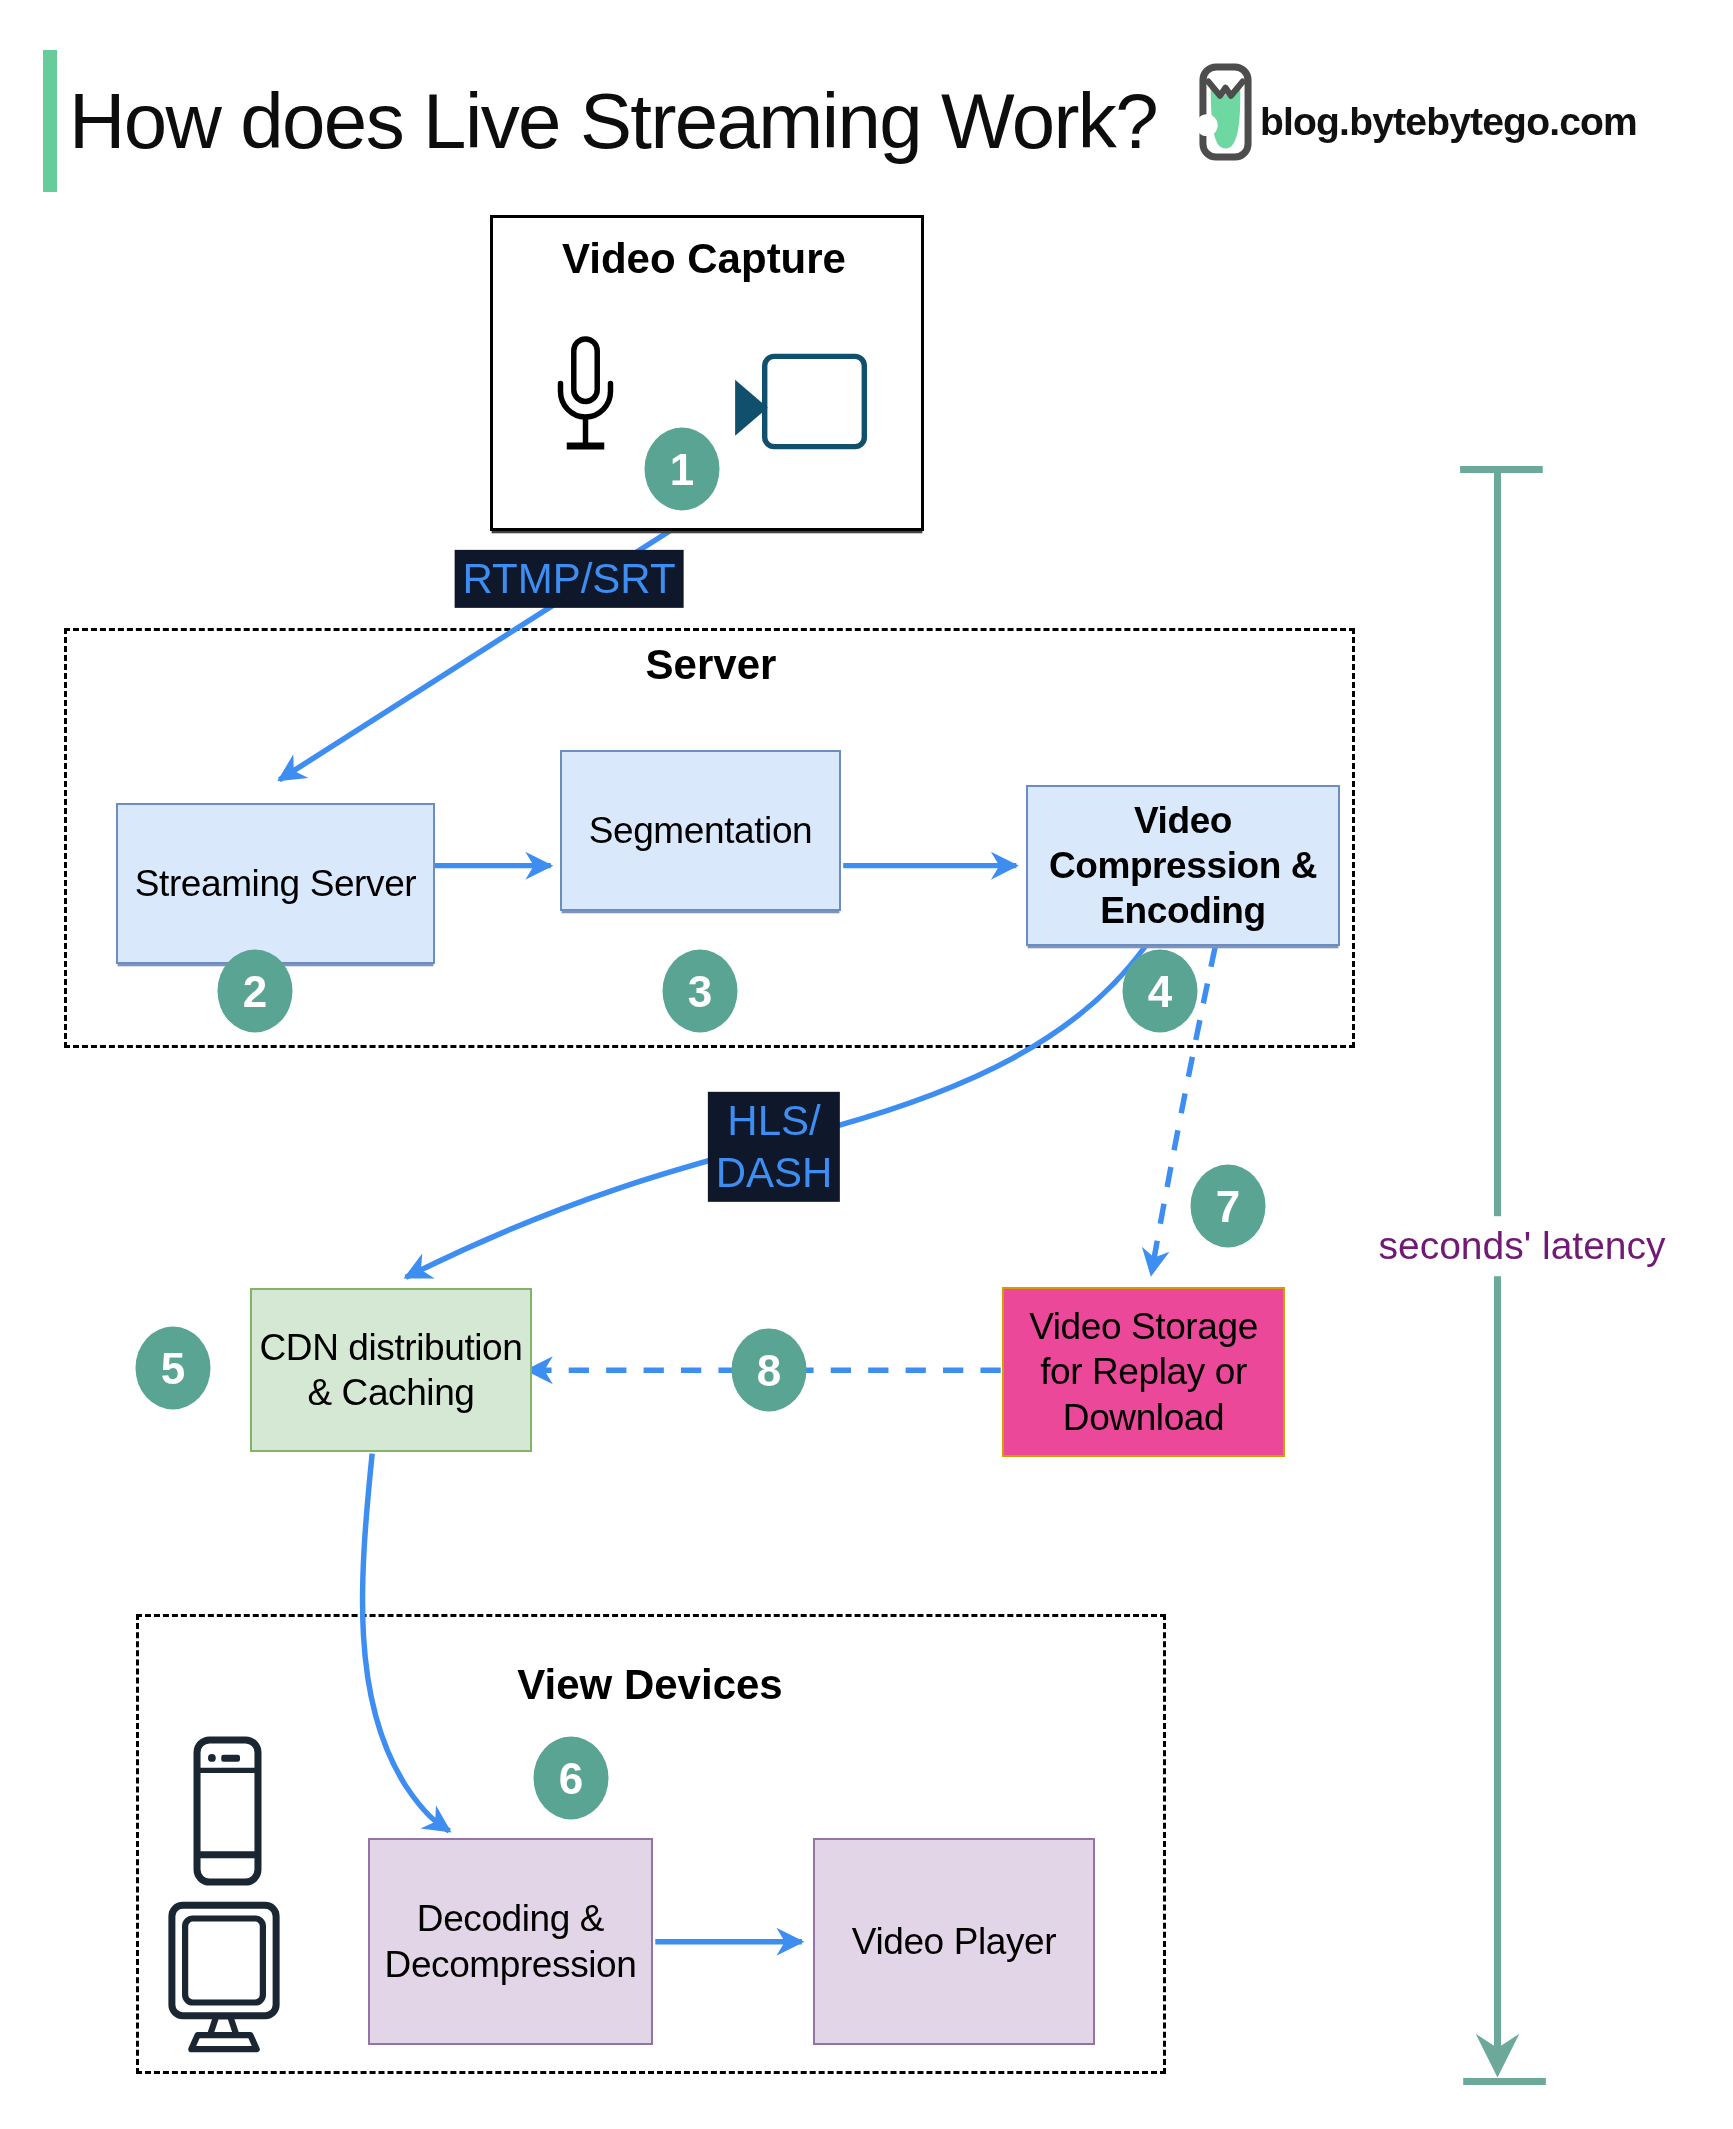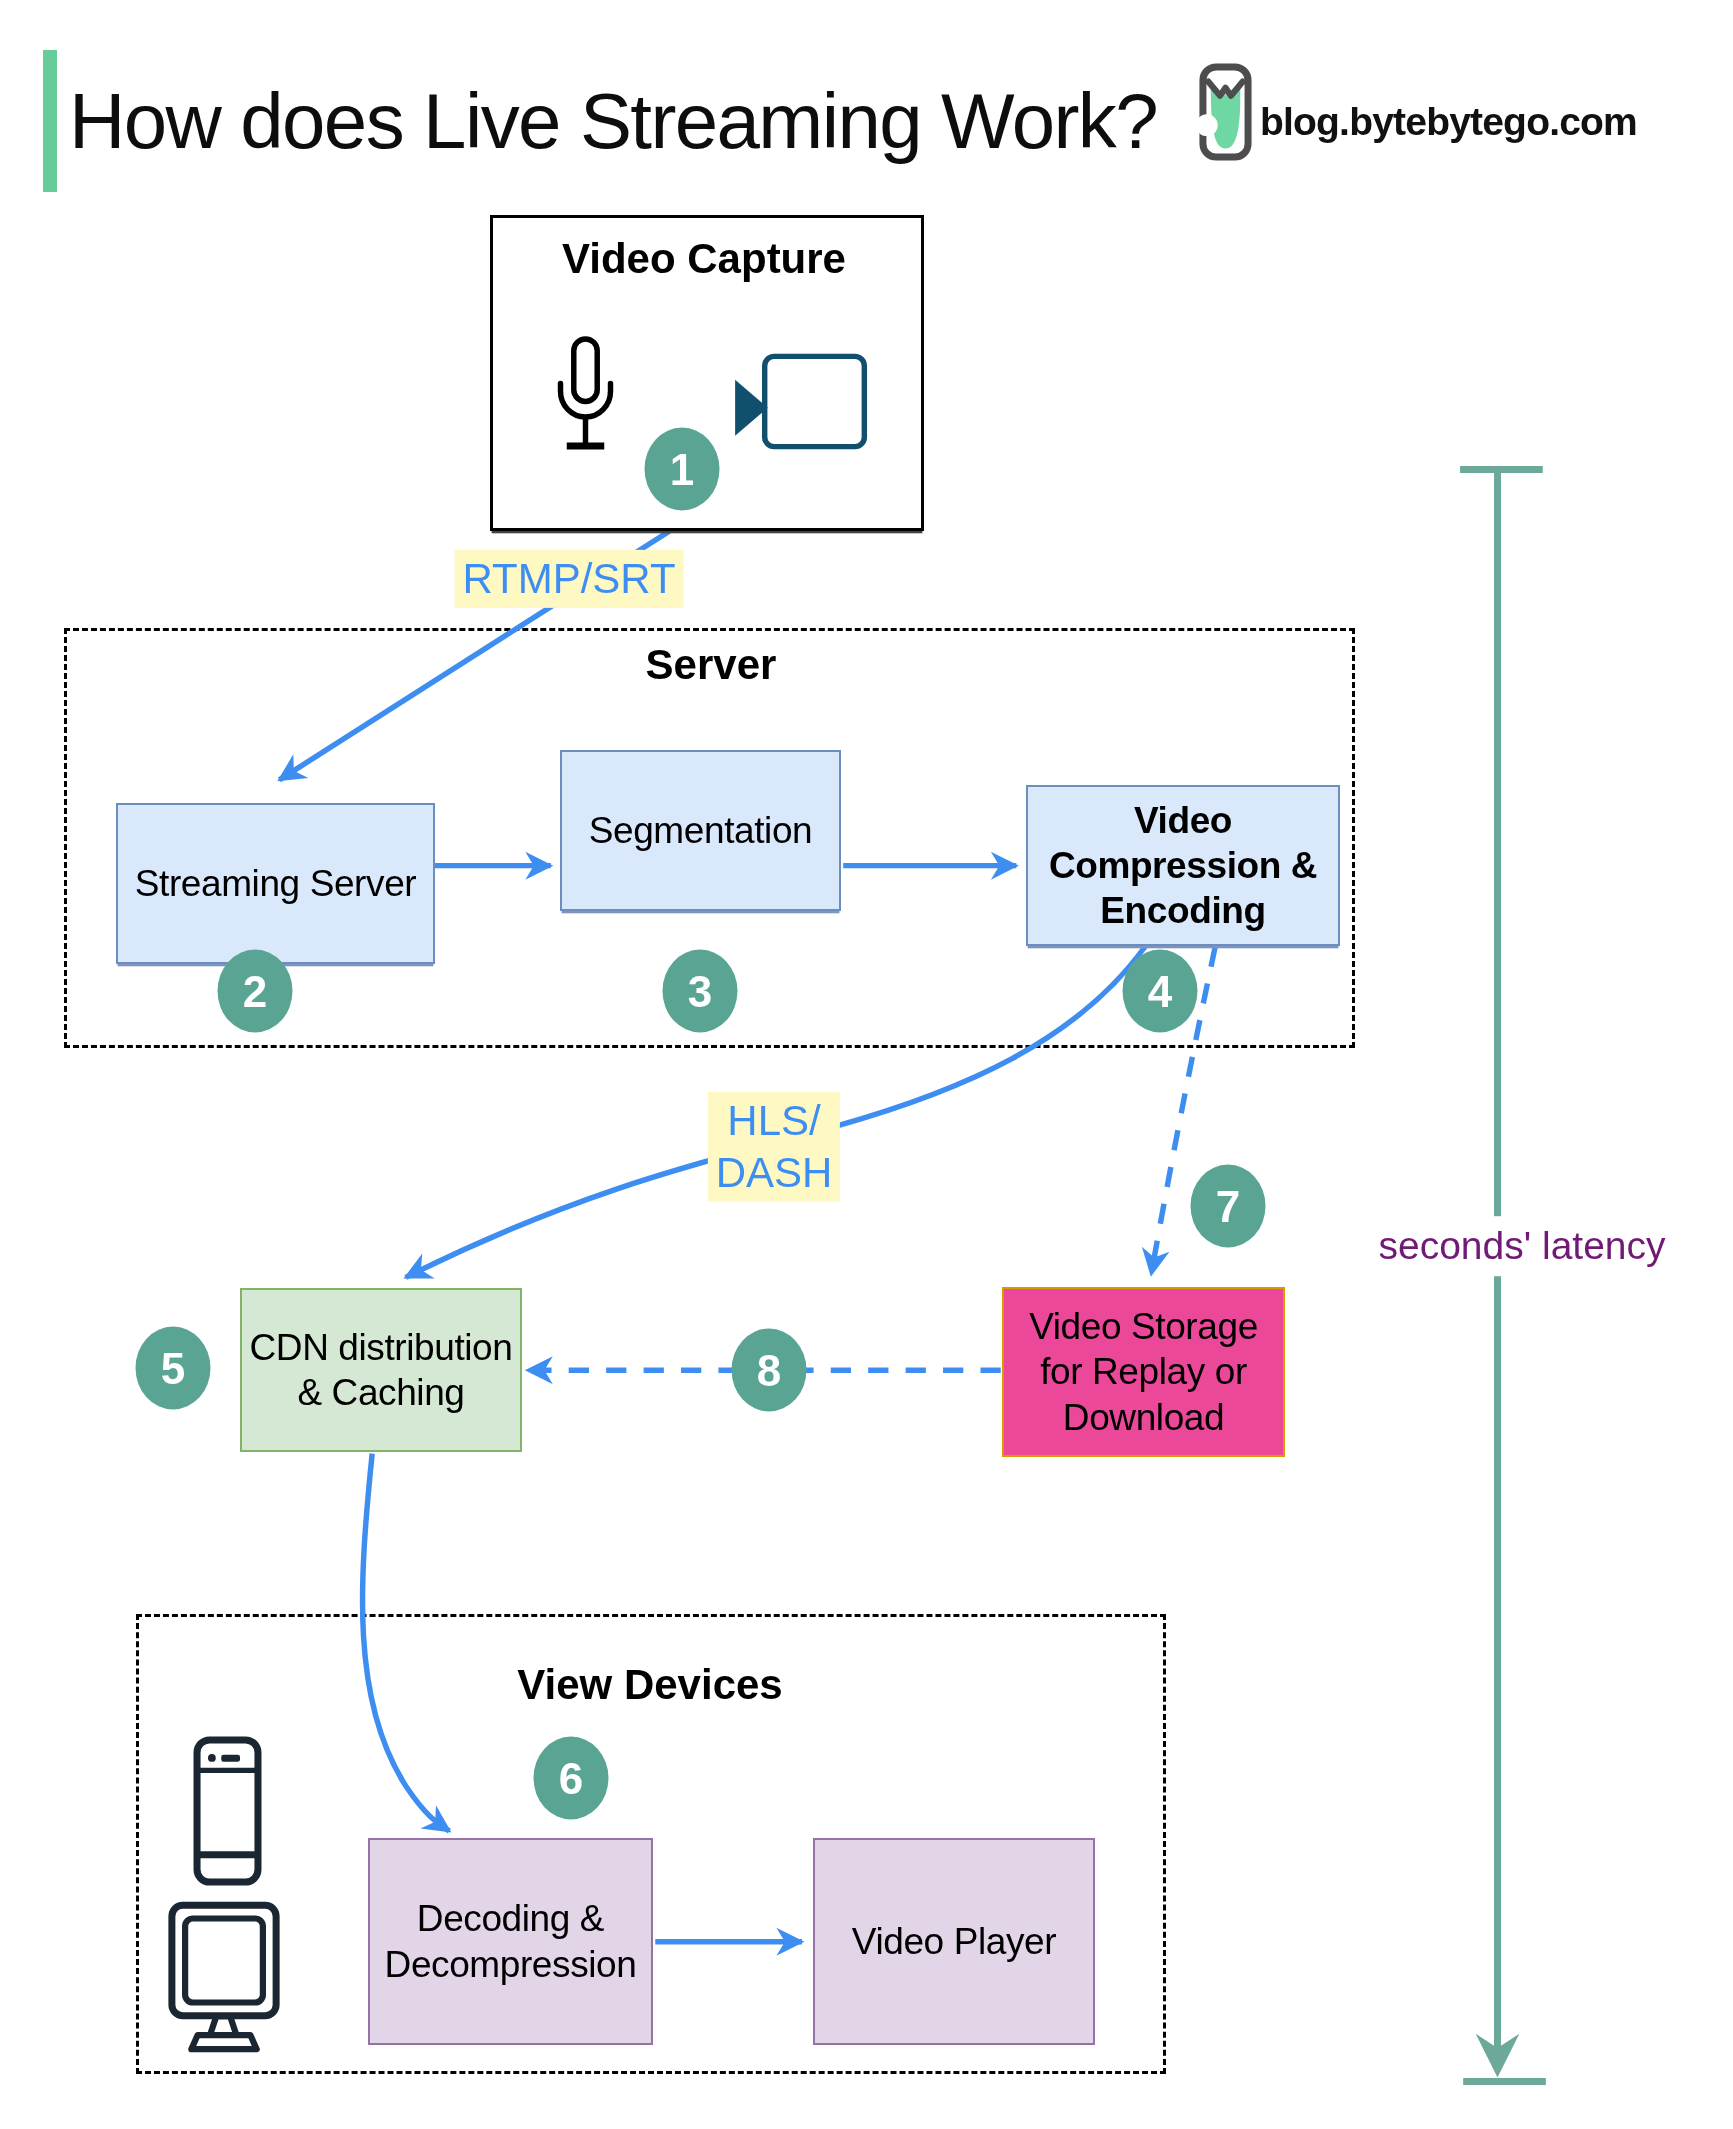--- a/index.html
+++ b/index.html
@@ -25,21 +25,21 @@
   .capture-label{left:704px;top:259px;font-size:42px;font-weight:bold;white-space:nowrap;}
   
   .container-dashed{border:3.1px dashed #000;box-sizing:border-box;}
   .server-box{left:64px;top:628px;width:1291px;height:420px;}
   .devices-box{left:136px;top:1614px;width:1030px;height:460px;}
   .section-label{font-size:42px;font-weight:bold;color:#000;white-space:nowrap;}
   
   .step{width:75px;height:83px;border-radius:50%;background:#5aa494;color:#fff;
         display:flex;align-items:center;justify-content:center;font-size:44px;font-weight:bold;}
   
-  .edge-label{font-size:42px;color:#3e8ef2;background:#fef9c3;white-space:pre-line;text-align:center;
+  .edge-label{font-size:42px;color:#3e8ef2;background:#0f172a;white-space:pre-line;text-align:center;
               line-height:1.24;padding:3.1px 7.8px;}
   .latency-label{font-size:39px;color:#701a75;background:#fff;white-space:nowrap;padding:7.8px 12.5px;}
   svg{display:block;}
   .overlay{left:0;top:0;z-index:2;}
   .lvl1{z-index:1;} .lvl3{z-index:3;} .lvl4{z-index:4;}
 </style>
 </head>
 <body>
 
 <div class="page">
@@ -104,21 +104,21 @@
 
   <svg class="abs lvl3" style="left:732px;top:353px;" width="137" height="97" viewBox="0 0 176 124">
     <rect x="42" y="4" width="128" height="116" rx="12" fill="#ffffff" stroke="#11506d" stroke-width="7"></rect>
     <path d="M4,34 L4,106 L46,70 Z" fill="#11506d"></path>
   </svg>
 
   <div class="abs node node-blue lvl3" style="left:116px;top:803px;width:319px;height:161px;">Streaming Server</div>
   <div class="abs node node-blue lvl3" style="left:560px;top:750px;width:281px;height:161px;">Segmentation</div>
   <div class="abs node node-blue lvl3" style="left:1026px;top:785px;width:314px;height:161px;font-weight:bold;">Video Compression &amp; Encoding</div>
 
-  <div class="abs node node-green lvl3" style="left:240px;top:1288px;width:282px;height:164px;">CDN distribution &amp; Caching</div>
+  <div class="abs node node-green lvl3" style="left:250px;top:1288px;width:282px;height:164px;">CDN distribution &amp; Caching</div>
   <div class="abs node node-orange lvl3" style="left:1002px;top:1287px;width:283px;height:170px;">Video Storage for Replay or Download</div>
 
   <div class="abs node node-purple lvl3" style="left:368px;top:1838px;width:285px;height:207px;">Decoding &amp; Decompression</div>
   <div class="abs node node-purple lvl3" style="left:813px;top:1838px;width:282px;height:207px;">Video Player</div>
 
   <svg class="abs lvl3" style="left:193px;top:1736px;" width="69" height="150" viewBox="0 0 88 192">
     <rect x="5" y="5" width="78" height="182" rx="16" fill="#fff" stroke="#1a2732" stroke-width="9"></rect>
     <circle cx="24" cy="28" r="5" fill="#1a2732"></circle>
     <rect x="36" y="24" width="24" height="9" rx="3" fill="#1a2732"></rect>
     <line x1="6" y1="44" x2="82" y2="44" stroke="#1a2732" stroke-width="7"></line>

